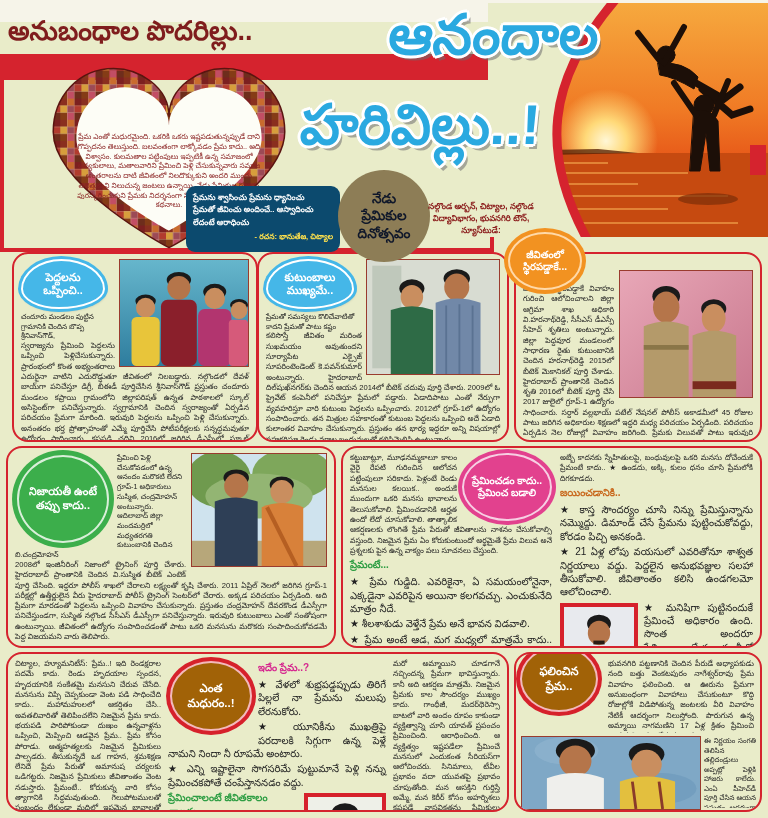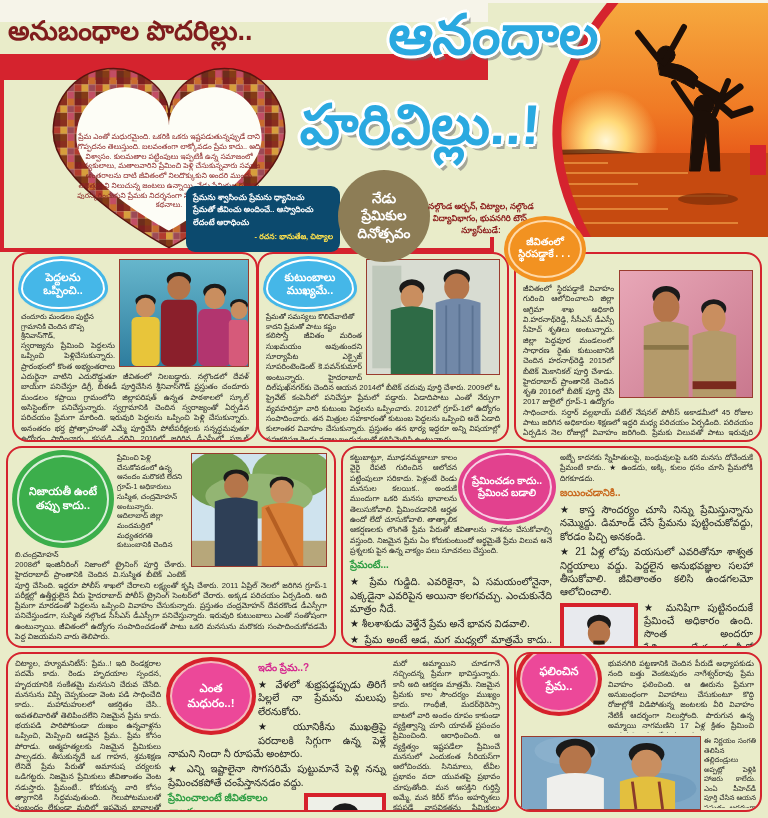--- a/index.html
+++ b/index.html
@@ -17,39 +17,39 @@
   .big-title{position:absolute;font-weight:bold;color:#2aa9e0;z-index:30;transform:skewX(-4deg);
      text-shadow:-2px -2px 0 #fff,2px -2px 0 #fff,-2px 2px 0 #fff,2px 2px 0 #fff,
                  -3px 0 0 #fff,3px 0 0 #fff,0 3px 0 #fff,0 -3px 0 #fff,4px 5px 0 rgba(110,110,110,.55);}
   .title1{left:388px;top:2px;font-size:56px;}
   .title2{left:300px;top:92px;font-size:56px;}
   .poem-box{position:absolute;left:186px;top:186px;width:154px;height:66px;background:#0c4a6e;
             border-radius:9px;padding:6px 7px;box-sizing:border-box;color:#fff;font-size:8px;
             font-weight:bold;line-height:1.55;z-index:7;}
   .poem-credit{color:#ffe14d;text-align:right;font-size:7.5px;margin-top:2px;}
   .day-circle{position:absolute;left:338px;top:170px;width:92px;height:92px;border-radius:50%;
-              background:#8d7d56;color:#ffffff;display:flex;flex-direction:column;align-items:center;
+              background:#8d7d56;color:#0f172a;display:flex;flex-direction:column;align-items:center;
               justify-content:center;font-size:13.5px;font-weight:bold;line-height:1.3;z-index:8;}
   .dateline{position:absolute;left:424px;top:200px;width:114px;font-size:8.4px;font-weight:bold;
             color:#8a1a1a;text-align:center;line-height:1.45;z-index:31;}
   .hero{position:absolute;left:488px;top:3px;width:280px;height:234px;z-index:3;}
   
   .block{position:absolute;border:2.5px solid #d5232e;border-radius:16px;box-sizing:border-box;
          padding:5px 7px;overflow:hidden;}
   .b{font-size:7.6px;line-height:1.36;color:#222;text-align:justify;}
   .lead{font-size:7.2px;line-height:1.35;color:#222;}
   .badge{display:flex;align-items:center;justify-content:center;text-align:center;color:#fff;
          font-weight:bold;box-sizing:border-box;}
   .cloud{background:#45b7e8;border:2px solid #fff;box-shadow:0 0 0 3px #45b7e8,1px 2px 3px rgba(0,0,0,.25);
          border-radius:48% 52% 55% 45% / 60% 60% 40% 40%;font-size:11px;line-height:1.2;padding:4px;}
   .ring-green{background:#3cae4b;border:2px solid #d9efd9;box-shadow:0 0 0 5px #3cae4b;border-radius:50%;
          font-size:11px;line-height:1.25;padding:6px;}
   .ring-pink{background:#e2418e;border:2px solid #f7cfe3;box-shadow:0 0 0 4px #e2418e;border-radius:50%;
          font-size:10px;line-height:1.25;padding:6px;}
-  .ring-red{background:#ec4899;border:2px solid #f3b9bc;box-shadow:0 0 0 4px #d6212b;border-radius:50%;
+  .ring-red{background:#a16207;border:2px solid #f3b9bc;box-shadow:0 0 0 4px #d6212b;border-radius:50%;
          font-size:11.5px;line-height:1.3;padding:6px;}
   .ring-orange{background:#f29221;border:2px solid #ffd9a8;box-shadow:0 0 0 4px #f29221;border-radius:50%;
          font-size:10px;line-height:1.25;padding:5px;}
   .photo{border:1px solid #9a3b2e;background:#ccc;overflow:hidden;}
   .photo svg{display:block;width:100%;height:100%;}
   .frame-red{border:4px solid #d6212b;background:#fff;}
   .sh{font-weight:bold;font-size:10px;margin:3px 0 2px;}
   .sh-green{color:#2f9e44;}
   .sh-pink{color:#d6278f;}
   .sh-orange{color:#c96a1f;}
@@ -191,21 +191,21 @@
           <path d="M52,30 Q68,24 86,30 L86,80 L52,80 Z" fill="#7188a8"></path>
         <line x1="60" y1="32" x2="60" y2="80" stroke="#5a7292" stroke-width="1.4"></line>
           <line x1="70" y1="31" x2="70" y2="80" stroke="#5a7292" stroke-width="1.4"></line>
           <line x1="80" y1="32" x2="80" y2="80" stroke="#5a7292" stroke-width="1.4"></line>
       </svg>
     </div>
     <div class="lead">ప్రేమతో సమస్యలు కొలిచేవాటితో కాదని ప్రేమతో పాటు కష్టం</div>
     <div class="b">కలిసొస్తే జీవితం మరింత సుఖమయం అవుతుందని సూర్యాపేట ఎక్సైజ్ సూపరింటెండెంట్ కె.పవన్‌కుమార్ అంటున్నారు. హైదరాబాద్ దిల్‌షుఖ్‌నగర్‌కు చెందిన ఆయన 2014లో బీటెక్ చదువు పూర్తి చేశారు. 2009లో ఓ ప్రైవేట్ కంపెనీలో పనిచేస్తూ ప్రేమలో పడ్డారు. ఏడాదిపాటు ఎంతో నేర్పుగా వ్యవహరిస్తూ వారి కుటుంబ పెద్దలను ఒప్పించారు. 2012లో గ్రూప్-1లో ఉద్యోగం సంపాదించారు. తన మిత్రుల సహకారంతో కుటుంబ పెద్దలను ఒప్పించి అదే ఏడాది కులాంతర వివాహం చేసుకున్నారు. ప్రస్తుతం తన భార్య ఇద్దరూ అన్ని విషయాల్లో సహకరిస్తూ రెండు వర్గాల బంధువులతో కలిసిమెలిసి ఉంటున్నారు.</div>
   </div>
 
-  <div class="badge ring-orange" style="position:absolute;left:508px;top:220px;width:74px;height:58px;z-index:40;font-family:Liberation Mono, monospace;">జీవితంలో స్థిరపడ్డాకే...</div>
+  <div class="badge ring-orange" style="position:absolute;left:508px;top:232px;width:74px;height:58px;z-index:40;">జీవితంలో స్థిరపడ్డాకే...</div>
   <div class="block" style="left:514px;top:252px;width:248px;height:190px;padding-top:30px;">
     <div class="photo fr" style="width:132px;height:126px;margin:-14px 0 3px 5px;">
       <svg viewBox="0 0 100 80" preserveAspectRatio="none">
         <defs>
             <linearGradient id="pC" x1="0" y1="0" x2="1" y2="1">
               <stop offset="0" stop-color="#e8a7b7"></stop>
               <stop offset="1" stop-color="#c9788e"></stop>
             </linearGradient>
           </defs>
         <rect width="100" height="80" fill="url(#pC)"></rect>

